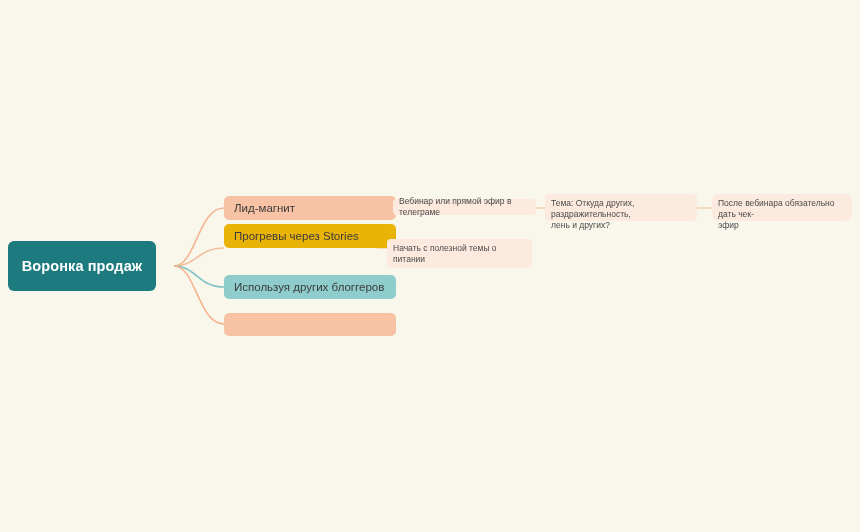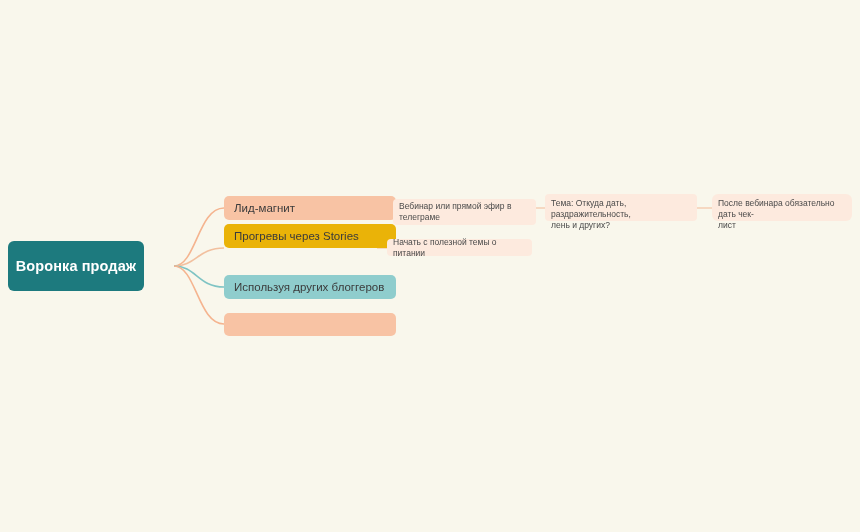--- a/index.html
+++ b/index.html
@@ -27,21 +27,21 @@
     height: 532px;
     pointer-events: none;
   }
   .node {
     position: absolute;
     box-sizing: border-box;
   }
   .root-node {
     left: 8px;
     top: 241px;
-    width: 136px;
+    width: 148px;
     height: 50px;
     background: #1d7a7e;
     border-radius: 6px;
     color: #ffffff;
     font-weight: bold;
     font-size: 14.5px;
     line-height: 18px;
     display: flex;
     align-items: center;
     justify-content: center;
@@ -72,42 +72,42 @@
     font-size: 8.5px;
     color: #4a4a4a;
     line-height: 11px;
     box-sizing: border-box;
     padding: 4px 6px;
   }
   .leaf-1 {
     left: 393px;
     top: 199px;
     width: 143px;
-    height: 26px;
+    height: 16px;
     display: flex;
     align-items: center;
   }
   .leaf-2 {
     left: 545px;
     top: 194px;
     width: 152px;
     height: 27px;
   }
   .leaf-3 {
     left: 712px;
     top: 194px;
     width: 140px;
     height: 27px;
     border-radius: 6px;
   }
   .leaf-4 {
     left: 387px;
     top: 239px;
     width: 145px;
-    height: 17px;
+    height: 29px;
     display: flex;
     align-items: center;
   }
   .leaf-line2 { display: block; }
 </style>
 </head>
 <body>
 
 <div id="canvas">
 
@@ -145,26 +145,26 @@
 
   <div class="node branch-node branch-4">
     <span></span>
   </div>
 
   <div class="leaf-node leaf-1">
     <span>Вебинар или прямой эфир в телеграме</span>
   </div>
 
   <div class="leaf-node leaf-2">
-    <span class="leaf-line2">Тема: Откуда дать, раздражительность,</span>
+    <span class="leaf-line2">Тема: Откуда других, раздражительность,</span>
     <span class="leaf-line2">лень и других?</span>
   </div>
 
   <div class="leaf-node leaf-3">
     <span class="leaf-line2">После вебинара обязательно дать чек-</span>
-    <span class="leaf-line2">лист</span>
+    <span class="leaf-line2">эфир</span>
   </div>
 
   <div class="leaf-node leaf-4">
     <span>Начать с полезной темы о питании</span>
   </div>
 
 </div>
 
 </body></html>

